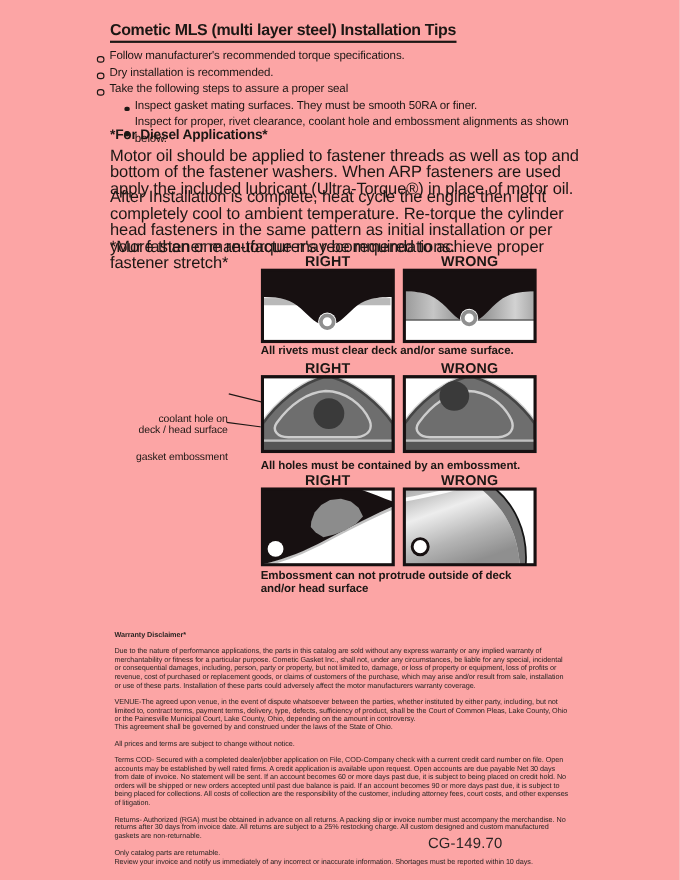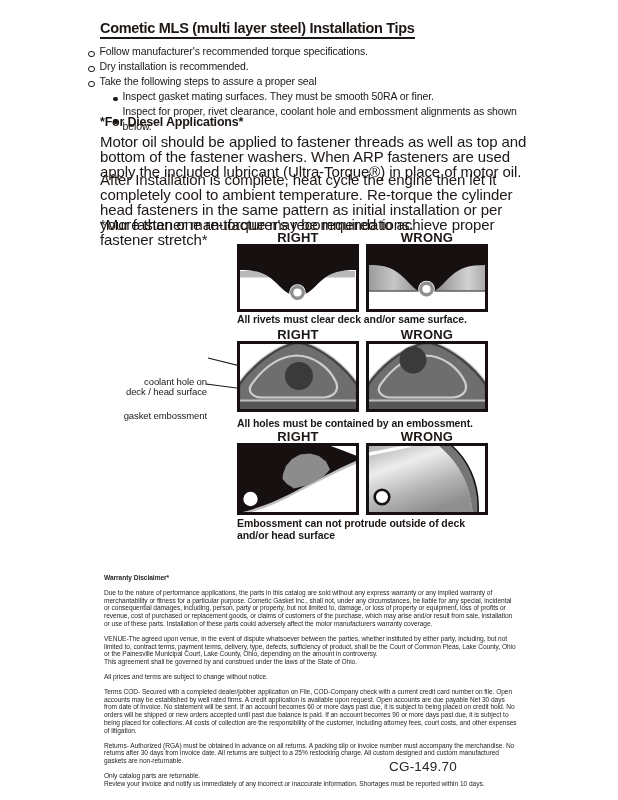--- a/index.html
+++ b/index.html
@@ -1,17 +1,17 @@
 <!DOCTYPE html>
 <html><head>
 <meta charset="utf-8">
 <style>
   html,body{margin:0;padding:0;background:#e8e8e8;}
   .page{
-    position:relative;width:618px;height:800px;background:#ffffff;
+    position:relative;width:618px;height:800px;background:#fca5a5;
     font-family:"Liberation Sans", sans-serif;color:#1c1714;overflow:hidden;
     margin:0 auto;
   }
   .abs{position:absolute;}
   .title{
     left:100px;top:20px;font-size:14.5px;font-weight:bold;letter-spacing:-0.3px;
     border-bottom:2px solid #1c1714;padding-bottom:1px;white-space:nowrap;
   }
   .bullets{left:88px;top:44px;width:445px;font-size:10.5px;line-height:15px;letter-spacing:-0.1px;}
   .b-row{display:flex;align-items:center;}

